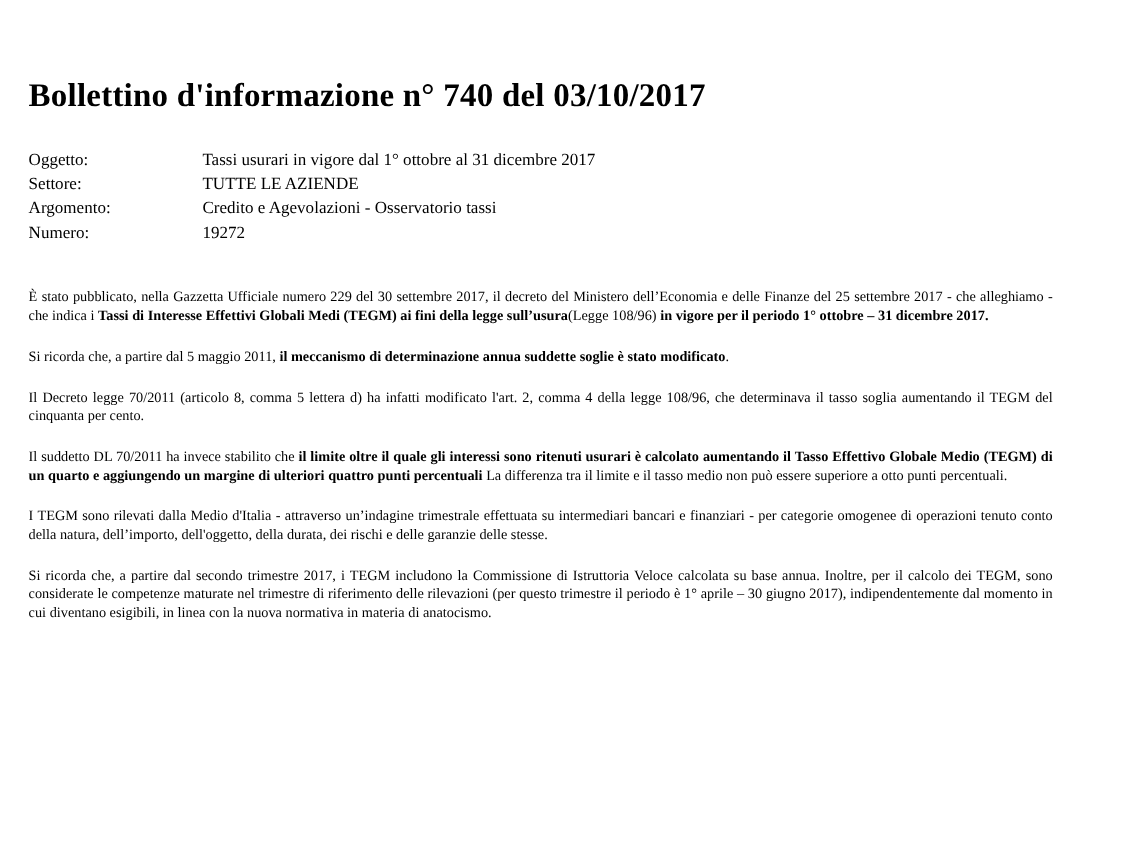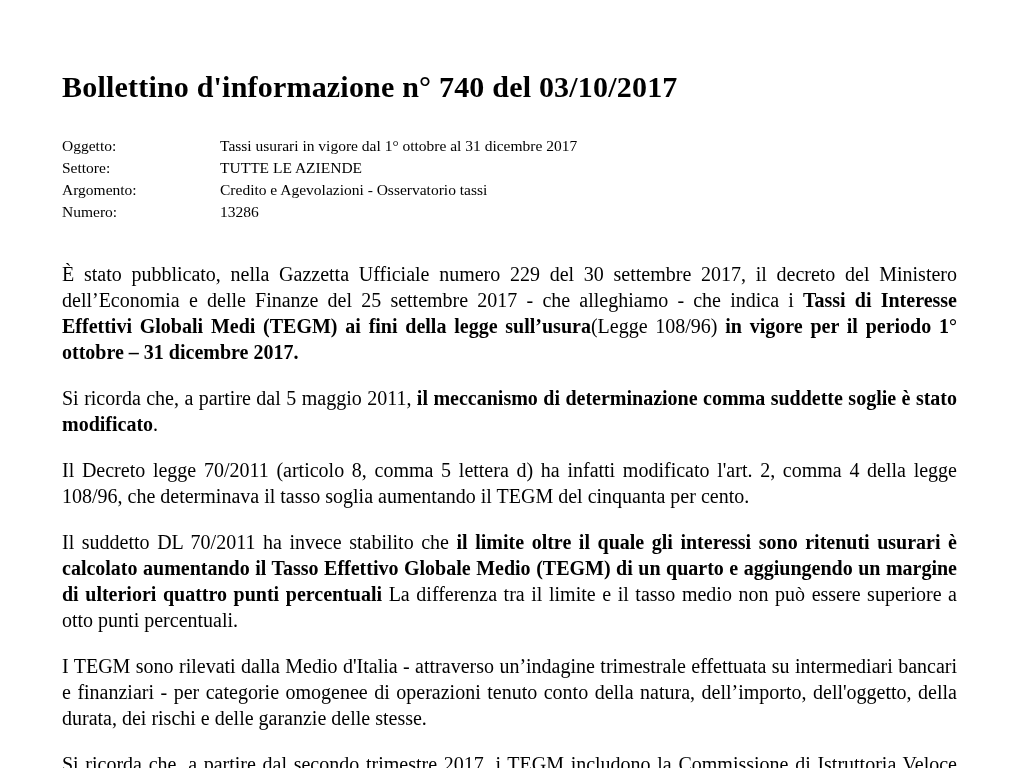--- a/index.html
+++ b/index.html
@@ -7,21 +7,21 @@
     margin: 0;
     padding: 0;
     background: #ffffff;
     color: #000000;
     font-family: "Liberation Serif", serif;
   }
   .page {
     width: 1024px;
     height: 768px;
     background: #ffffff;
-    padding: 70px 59px 10px 62px;
+    padding: 70px 59px 10px 26px;
     overflow: hidden;
   }
   h1.doc-title {
     font-size: 30px;
     line-height: 34px;
     font-weight: bold;
     margin: 0 0 31px 0;
     letter-spacing: 0.2px;
   }
   .meta {
@@ -33,22 +33,22 @@
     line-height: 22px;
   }
   .meta-label {
     width: 158px;
     flex: 0 0 158px;
   }
   .meta-value {
     flex: 1 1 auto;
   }
   .doc-body p {
-    font-size: 20px;
-    line-height: 26px;
+    font-size: 13px;
+    line-height: 17px;
     text-align: justify;
     margin: 0 8px 20px 0;
   }
   .doc-body .b {
     font-weight: bold;
   }
 </style>
 </head>
 <body>
 
@@ -63,25 +63,25 @@
       <div class="meta-row">
         <span class="meta-label">Settore:</span>
         <span class="meta-value">TUTTE LE AZIENDE</span>
       </div>
       <div class="meta-row">
         <span class="meta-label">Argomento:</span>
         <span class="meta-value">Credito e Agevolazioni - Osservatorio tassi</span>
       </div>
       <div class="meta-row">
         <span class="meta-label">Numero:</span>
-        <span class="meta-value">13286</span>
+        <span class="meta-value">19272</span>
       </div>
     </div>
 
   <div class="doc-body">
       <p><span>È stato pubblicato, nella Gazzetta Ufficiale numero 229 del 30 settembre 2017, il decreto del Ministero dell’Economia e delle Finanze del 25 settembre 2017 - che alleghiamo - che indica i </span><span class="b">Tassi di Interesse Effettivi Globali Medi (TEGM) ai fini della legge sull’usura</span><span>(Legge 108/96) </span><span class="b">in vigore per il periodo 1° ottobre – 31 dicembre 2017.</span></p>
-      <p><span>Si ricorda che, a partire dal 5 maggio 2011, </span><span class="b">il meccanismo di determinazione comma suddette soglie è stato modificato</span><span>.</span></p>
+      <p><span>Si ricorda che, a partire dal 5 maggio 2011, </span><span class="b">il meccanismo di determinazione annua suddette soglie è stato modificato</span><span>.</span></p>
       <p><span>Il Decreto legge 70/2011 (articolo 8, comma 5 lettera d) ha infatti modificato l'art. 2, comma 4 della legge 108/96, che determinava il tasso soglia aumentando il TEGM del cinquanta per cento.</span></p>
       <p><span>Il suddetto DL 70/2011 ha invece stabilito che </span><span class="b">il limite oltre il quale gli interessi sono ritenuti usurari è calcolato aumentando il Tasso Effettivo Globale Medio (TEGM) di un quarto e aggiungendo un margine di ulteriori quattro punti percentuali</span><span> La differenza tra il limite e il tasso medio non può essere superiore a otto punti percentuali.</span></p>
       <p><span>I TEGM sono rilevati dalla Medio d'Italia - attraverso un’indagine trimestrale effettuata su intermediari bancari e finanziari - per categorie omogenee di operazioni tenuto conto della natura, dell’importo, dell'oggetto, della durata, dei rischi e delle garanzie delle stesse.</span></p>
       <p><span>Si ricorda che, a partire dal secondo trimestre 2017, i TEGM includono la Commissione di Istruttoria Veloce calcolata su base annua. Inoltre, per il calcolo dei TEGM, sono considerate le competenze maturate nel trimestre di riferimento delle rilevazioni (per questo trimestre il periodo è 1° aprile – 30 giugno 2017), indipendentemente dal momento in cui diventano esigibili, in linea con la nuova normativa in materia di anatocismo.</span></p>
     </div>
 </div>
 
 </body></html>

